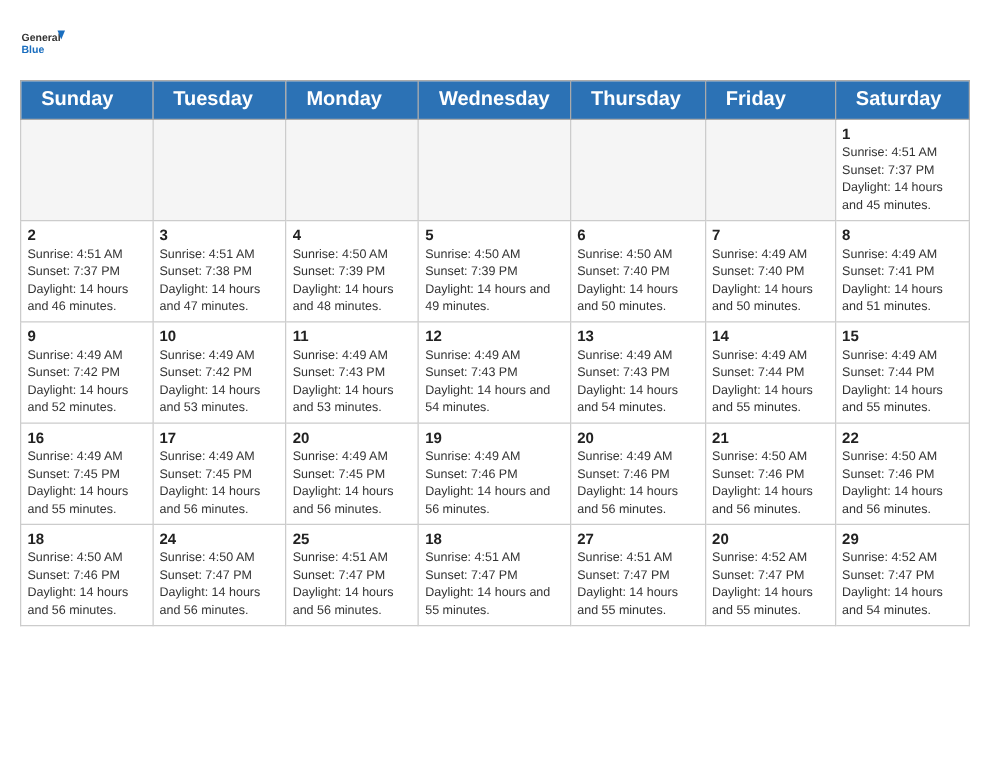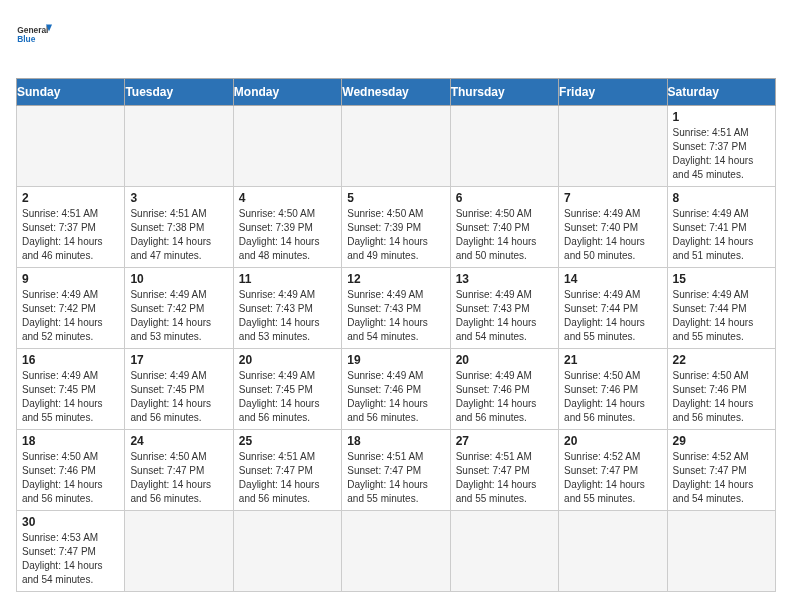--- a/index.html
+++ b/index.html
@@ -7,21 +7,21 @@
       font-family: Arial, sans-serif;
       background: #fff;
       width: 792px;
       min-height: 612px;
       padding: 16px;
     }
     .header-section {
       display: flex;
       justify-content: space-between;
       align-items: center;
-      margin-bottom: 26px;
+      margin-bottom: 12px;
     }
     .logo {
       display: flex;
       align-items: center;
       gap: 6px;
     }
     .logo-icon {
       width: 36px;
       height: 36px;
     }
@@ -38,23 +38,23 @@
       color: #555;
     }
     .calendar {
       width: 100%;
       border-collapse: collapse;
       font-size: 10.5px;
     }
     .calendar thead tr th {
       background-color: #2c72b5;
       color: #fff;
-      padding: 6px 0;
+      padding: 6px 16px;
       text-align: left;
-      font-size: 12px;
+      font-size: 16px;
       border: 1px solid #aaa;
     }
     .calendar tbody tr td {
       border: 1px solid #ccc;
       vertical-align: top;
       padding: 4px 5px;
       width: calc(100% / 7);
       min-height: 70px;
       background: #fff;
     }
@@ -228,26 +228,14 @@
         </td>
         <td>
           <div class="day-number">20</div>
           <div class="day-info">Sunrise: 4:52 AM<br>Sunset: 7:47 PM<br>Daylight: 14 hours and 55 minutes.</div>
         </td>
         <td>
           <div class="day-number">29</div>
           <div class="day-info">Sunrise: 4:52 AM<br>Sunset: 7:47 PM<br>Daylight: 14 hours and 54 minutes.</div>
         </td>
       </tr>
-      <tr>
-        <td>
-          <div class="day-number">30</div>
-          <div class="day-info">Sunrise: 4:53 AM<br>Sunset: 7:47 PM<br>Daylight: 14 hours and 54 minutes.</div>
-        </td>
-        <td class="empty"></td>
-        <td class="empty"></td>
-        <td class="empty"></td>
-        <td class="empty"></td>
-        <td class="empty"></td>
-        <td class="empty"></td>
-      </tr>
     </tbody>
 </table>
 
 </body></html>

